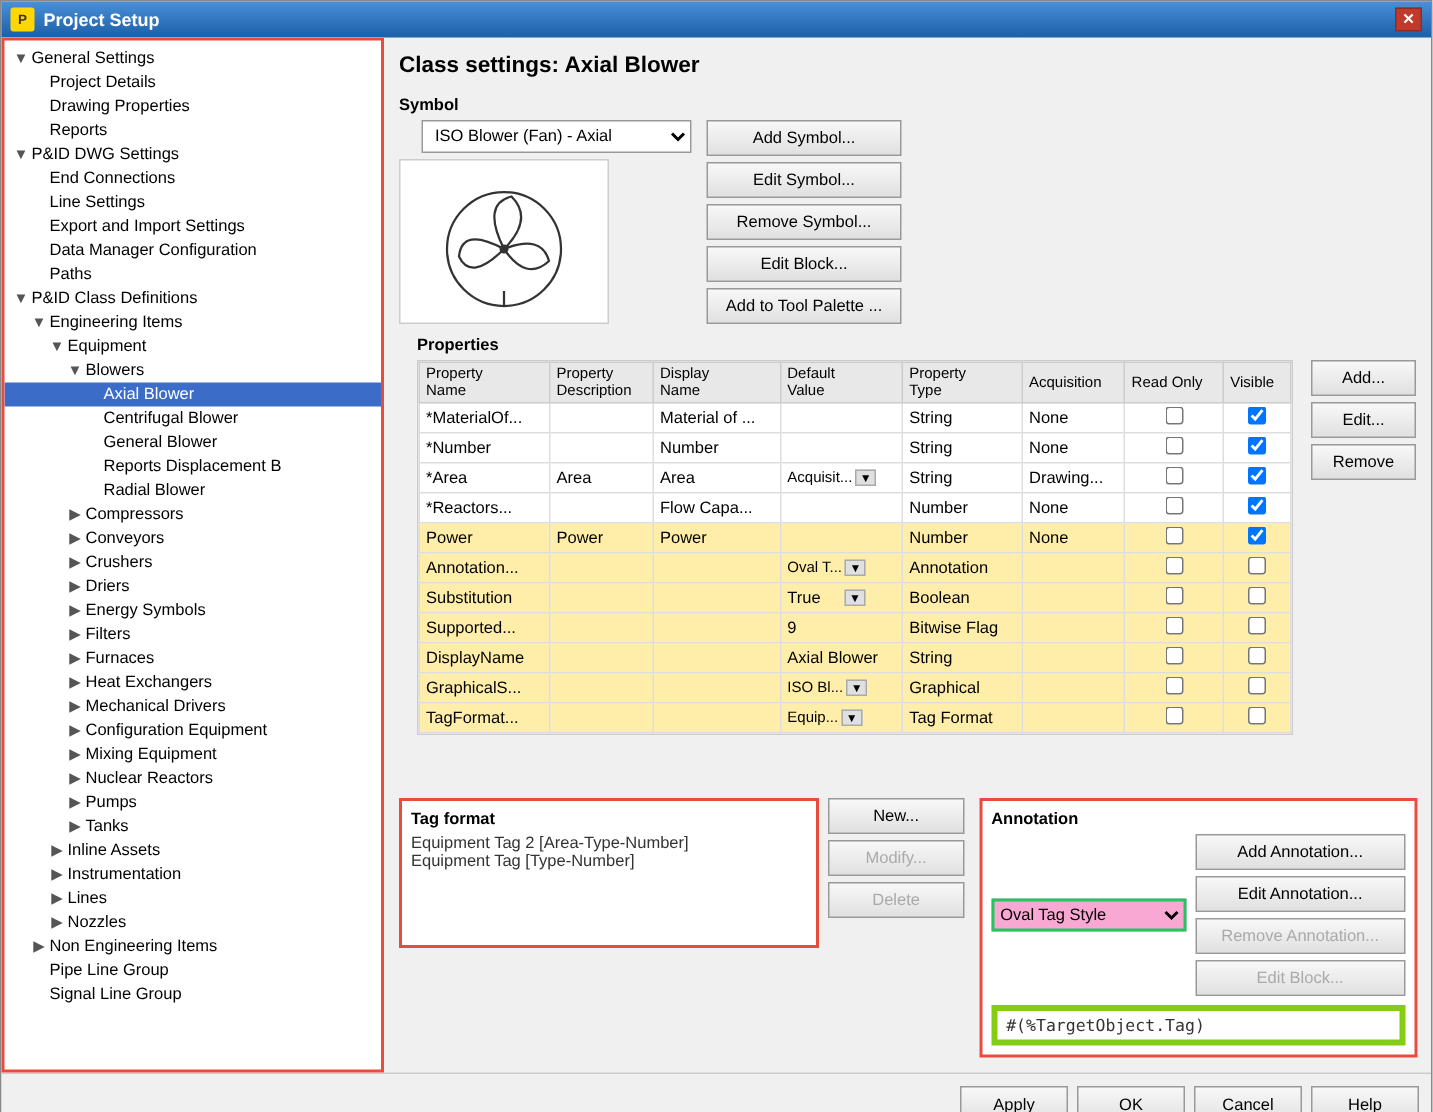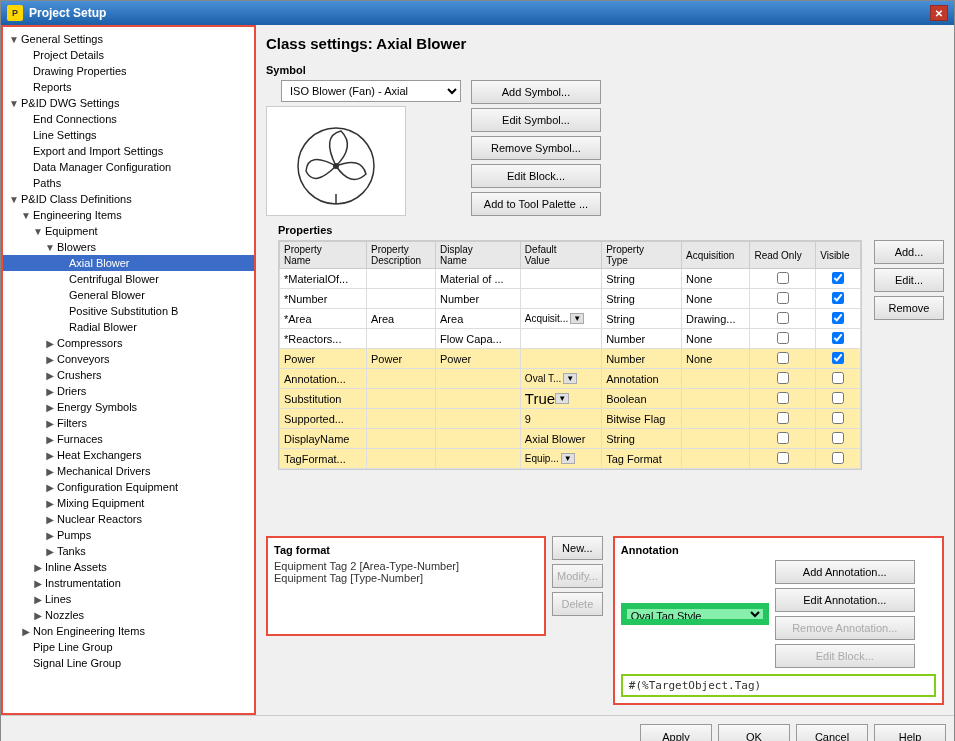--- a/index.html
+++ b/index.html
@@ -155,32 +155,32 @@
 
     .annotation-box {
       border: 2px solid #e74c3c;
       background: white;
       padding: 6px;
       flex: 1;
       min-height: 100px;
     }
     .anno-top { display: flex; align-items: center; gap: 6px; margin-bottom: 6px; }
     .anno-dropdown-wrap { display: flex; align-items: center; }
-    .anno-select { border: 6px solid #22c55e; background: #86efac; font-size: 11px; width: 148px; height: 22px; }
+    .anno-select { border: 2px solid #22c55e; background: #f9a8d4; font-size: 11px; width: 130px; height: 22px; }
     .anno-buttons { display: flex; flex-direction: column; gap: 4px; }
     .anno-btn {
       width: 140px; height: 24px;
       background: linear-gradient(to bottom, #f8f8f8, #e0e0e0);
       border: 1px solid #999;
       font-size: 11px; cursor: pointer;
       display: flex; align-items: center; justify-content: center;
     }
     .anno-btn:disabled { color: #aaa; cursor: default; }
     .anno-formula {
-      border: 2px solid #84cc16;
+      border: 4px solid #84cc16;
       background: white;
       padding: 3px 6px;
       font-family: monospace;
       font-size: 11px;
       color: #333;
       margin-top: 4px;
       min-height: 22px;
     }
 
     
@@ -206,21 +206,21 @@
       background: linear-gradient(to bottom, #f8f8f8, #e0e0e0);
       border: 1px solid #999;
       font-size: 11px; cursor: pointer;
     }
 
     .small-btn {
       height: 24px;
       background: linear-gradient(to bottom, #f8f8f8, #e0e0e0);
       border: 1px solid #999;
       font-size: 11px; cursor: pointer;
-      padding: 0 4px;
+      padding: 0 24px;
     }
     .small-btn:disabled { color: #aaa; }
   </style>
 </head>
 <body>
 
 <div class="window">
 
   <div class="title-bar">
     <div class="title-bar-left">
@@ -318,21 +318,21 @@
             <span class="tree-label">Centrifugal Blower</span>
           </div>
           <div class="tree-item">
             <span class="tree-indent" style="width: 52px; display: inline-block;"></span>
             <span class="tree-expander" style="width: 14px;"></span>
             <span class="tree-label">General Blower</span>
           </div>
           <div class="tree-item">
             <span class="tree-indent" style="width: 52px; display: inline-block;"></span>
             <span class="tree-expander" style="width: 14px;"></span>
-            <span class="tree-label">Positive Substitution B</span>
+            <span class="tree-label">Reports Displacement B</span>
           </div>
           <div class="tree-item">
             <span class="tree-indent" style="width: 52px; display: inline-block;"></span>
             <span class="tree-expander" style="width: 14px;"></span>
             <span class="tree-label">Radial Blower</span>
           </div>
           <div class="tree-item">
             <span class="tree-indent" style="width: 40px; display: inline-block;"></span>
             <span class="tree-expander">▶</span>
             <span class="tree-label">Compressors</span>
@@ -566,21 +566,21 @@
                     <td></td>
                     <td class="checkbox-cell"><input type="checkbox" style=""></td>
                     <td class="checkbox-cell"><input type="checkbox" style=""></td>
                   </tr>
                   <tr class="highlighted">
                     <td>Substitution</td>
                     <td></td>
                     <td></td>
                     <td>
                       <div style="display: flex; align-items: center;">
-                        <span style="font-size: 15px; margin-right: 0;">True</span>
+                        <span style="font-size: 11px; margin-right: 16px;">True</span>
                         <span style="font-size: 8px; border: 1px solid rgb(170, 170, 170); padding: 0px 2px; background: rgb(224, 224, 224); cursor: pointer;">▼</span>
                       </div>
                     </td>
                     <td>Boolean</td>
                     <td></td>
                     <td class="checkbox-cell"><input type="checkbox" style=""></td>
                     <td class="checkbox-cell"><input type="checkbox" style=""></td>
                   </tr>
                   <tr class="highlighted">
                     <td>Supported...</td>
@@ -591,20 +591,35 @@
                     <td></td>
                     <td class="checkbox-cell"><input type="checkbox" style=""></td>
                     <td class="checkbox-cell"><input type="checkbox" style=""></td>
                   </tr>
                   <tr class="highlighted">
                     <td>DisplayName</td>
                     <td></td>
                     <td></td>
                     <td>Axial Blower</td>
                     <td>String</td>
+                    <td></td>
+                    <td class="checkbox-cell"><input type="checkbox" style=""></td>
+                    <td class="checkbox-cell"><input type="checkbox" style=""></td>
+                  </tr>
+                  <tr class="highlighted">
+                    <td>GraphicalS...</td>
+                    <td></td>
+                    <td></td>
+                    <td>
+                      <div style="display: flex; align-items: center;">
+                        <span style="font-size: 10px; margin-right: 2px;">ISO Bl...</span>
+                        <span style="font-size: 8px; border: 1px solid rgb(170, 170, 170); padding: 0px 2px; background: rgb(224, 224, 224); cursor: pointer;">▼</span>
+                      </div>
+                    </td>
+                    <td>Graphical</td>
                     <td></td>
                     <td class="checkbox-cell"><input type="checkbox" style=""></td>
                     <td class="checkbox-cell"><input type="checkbox" style=""></td>
                   </tr>
                   <tr class="highlighted">
                     <td>TagFormat...</td>
                     <td></td>
                     <td></td>
                     <td>
                       <div style="display: flex; align-items: center;">

